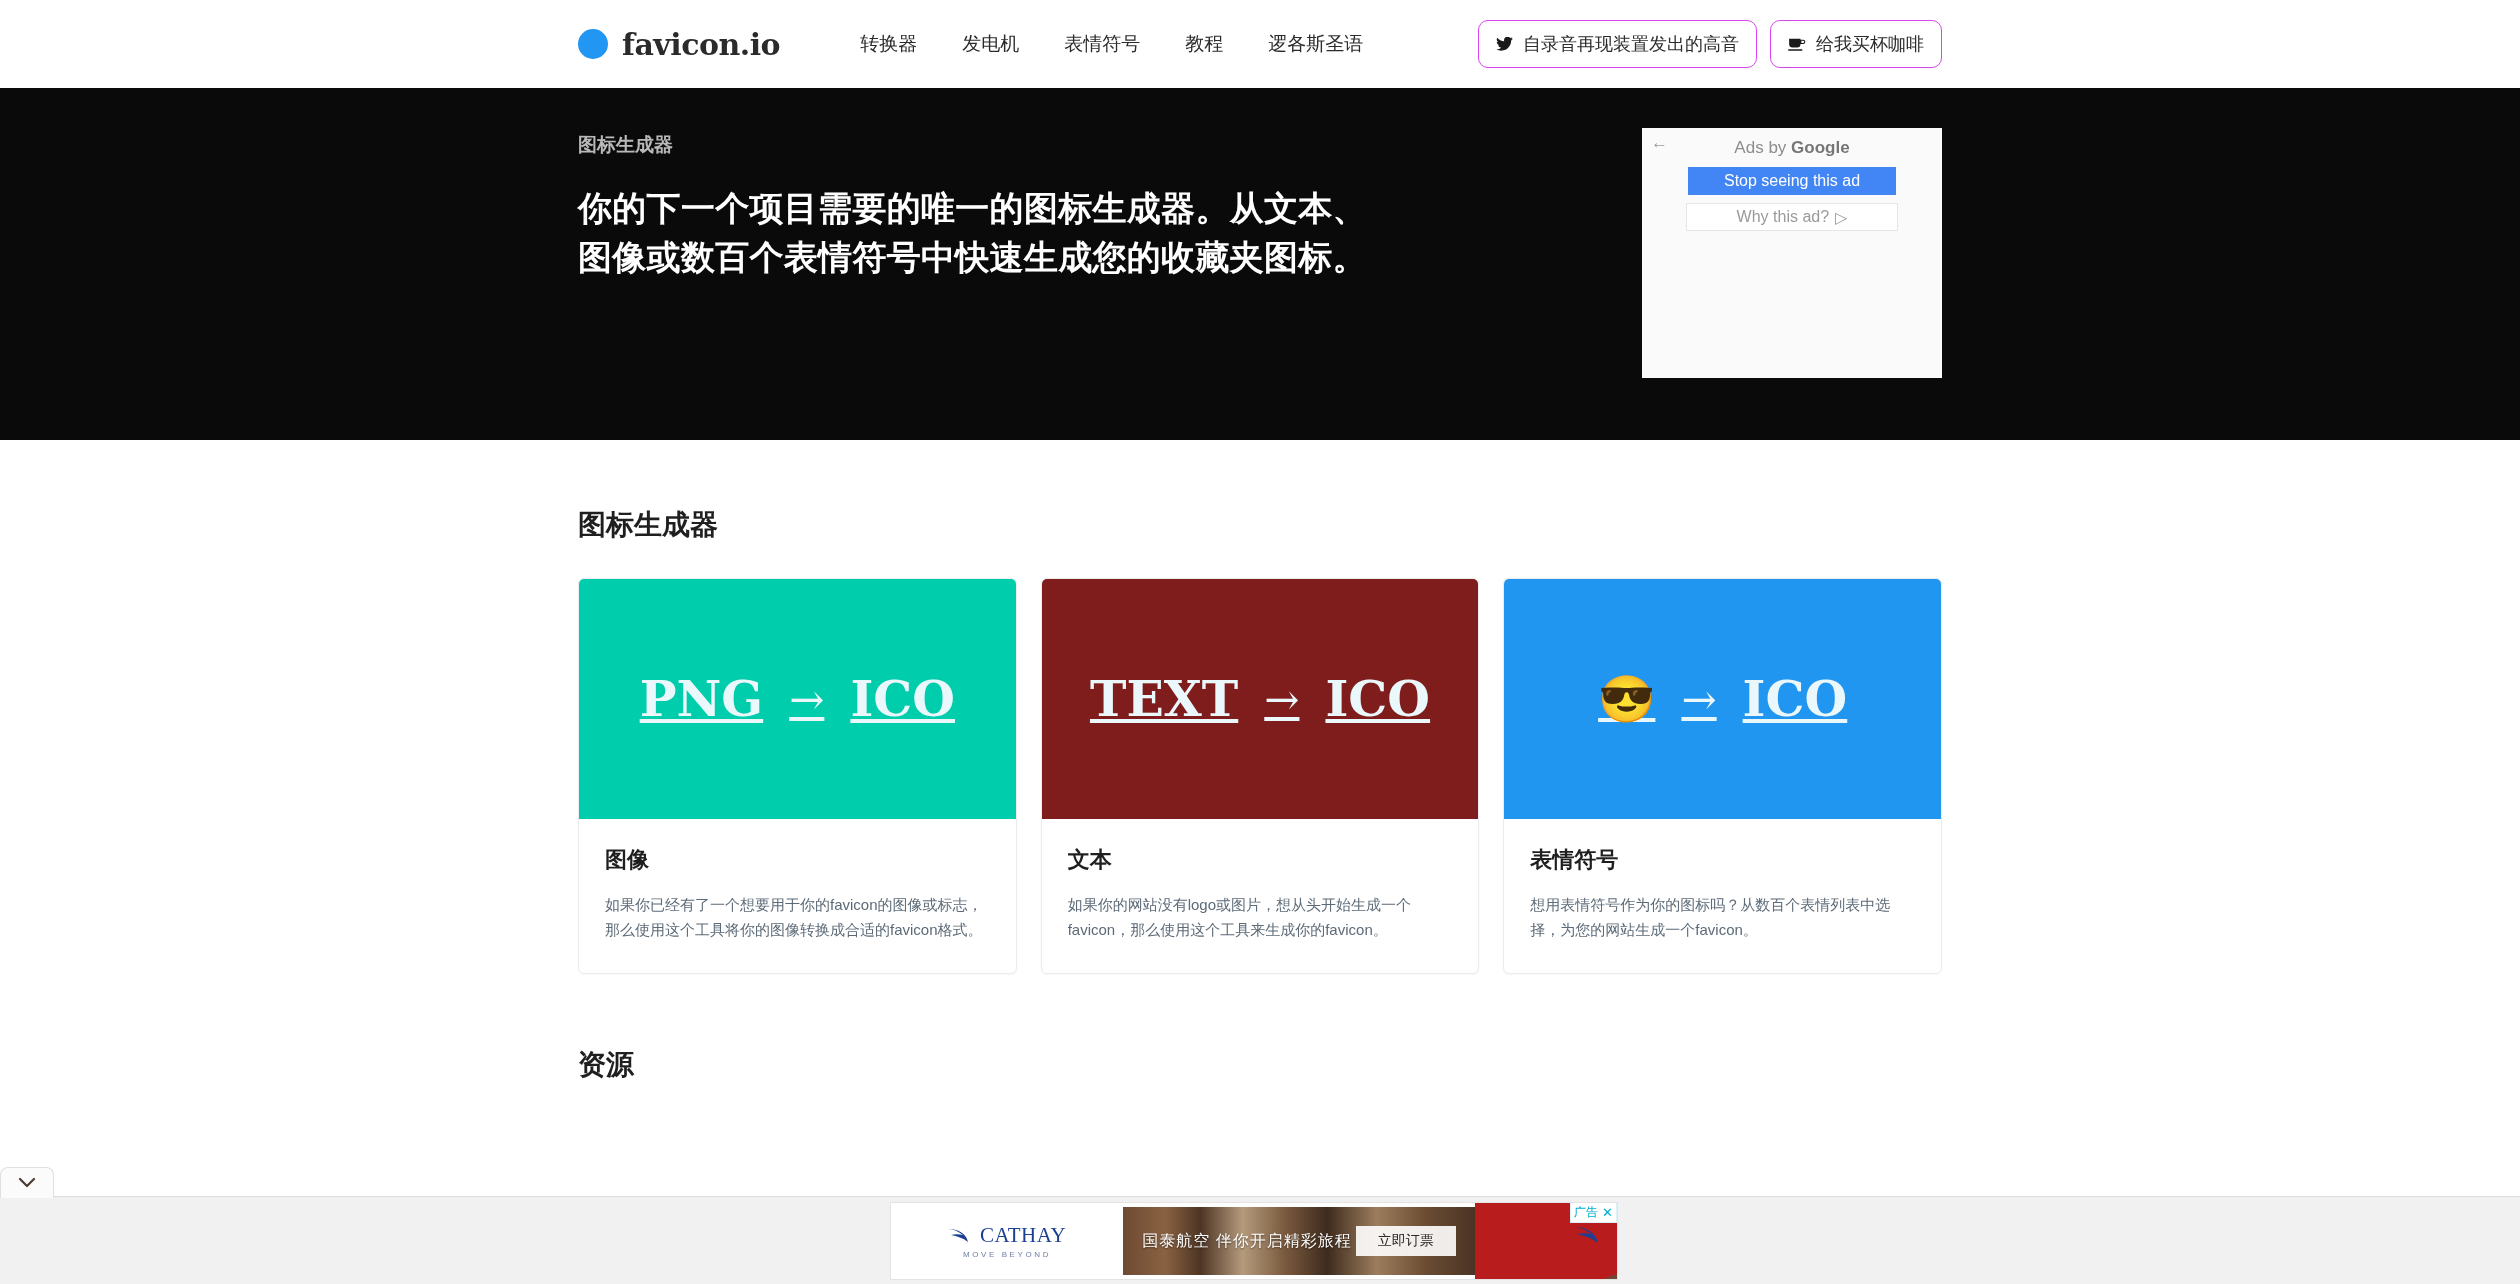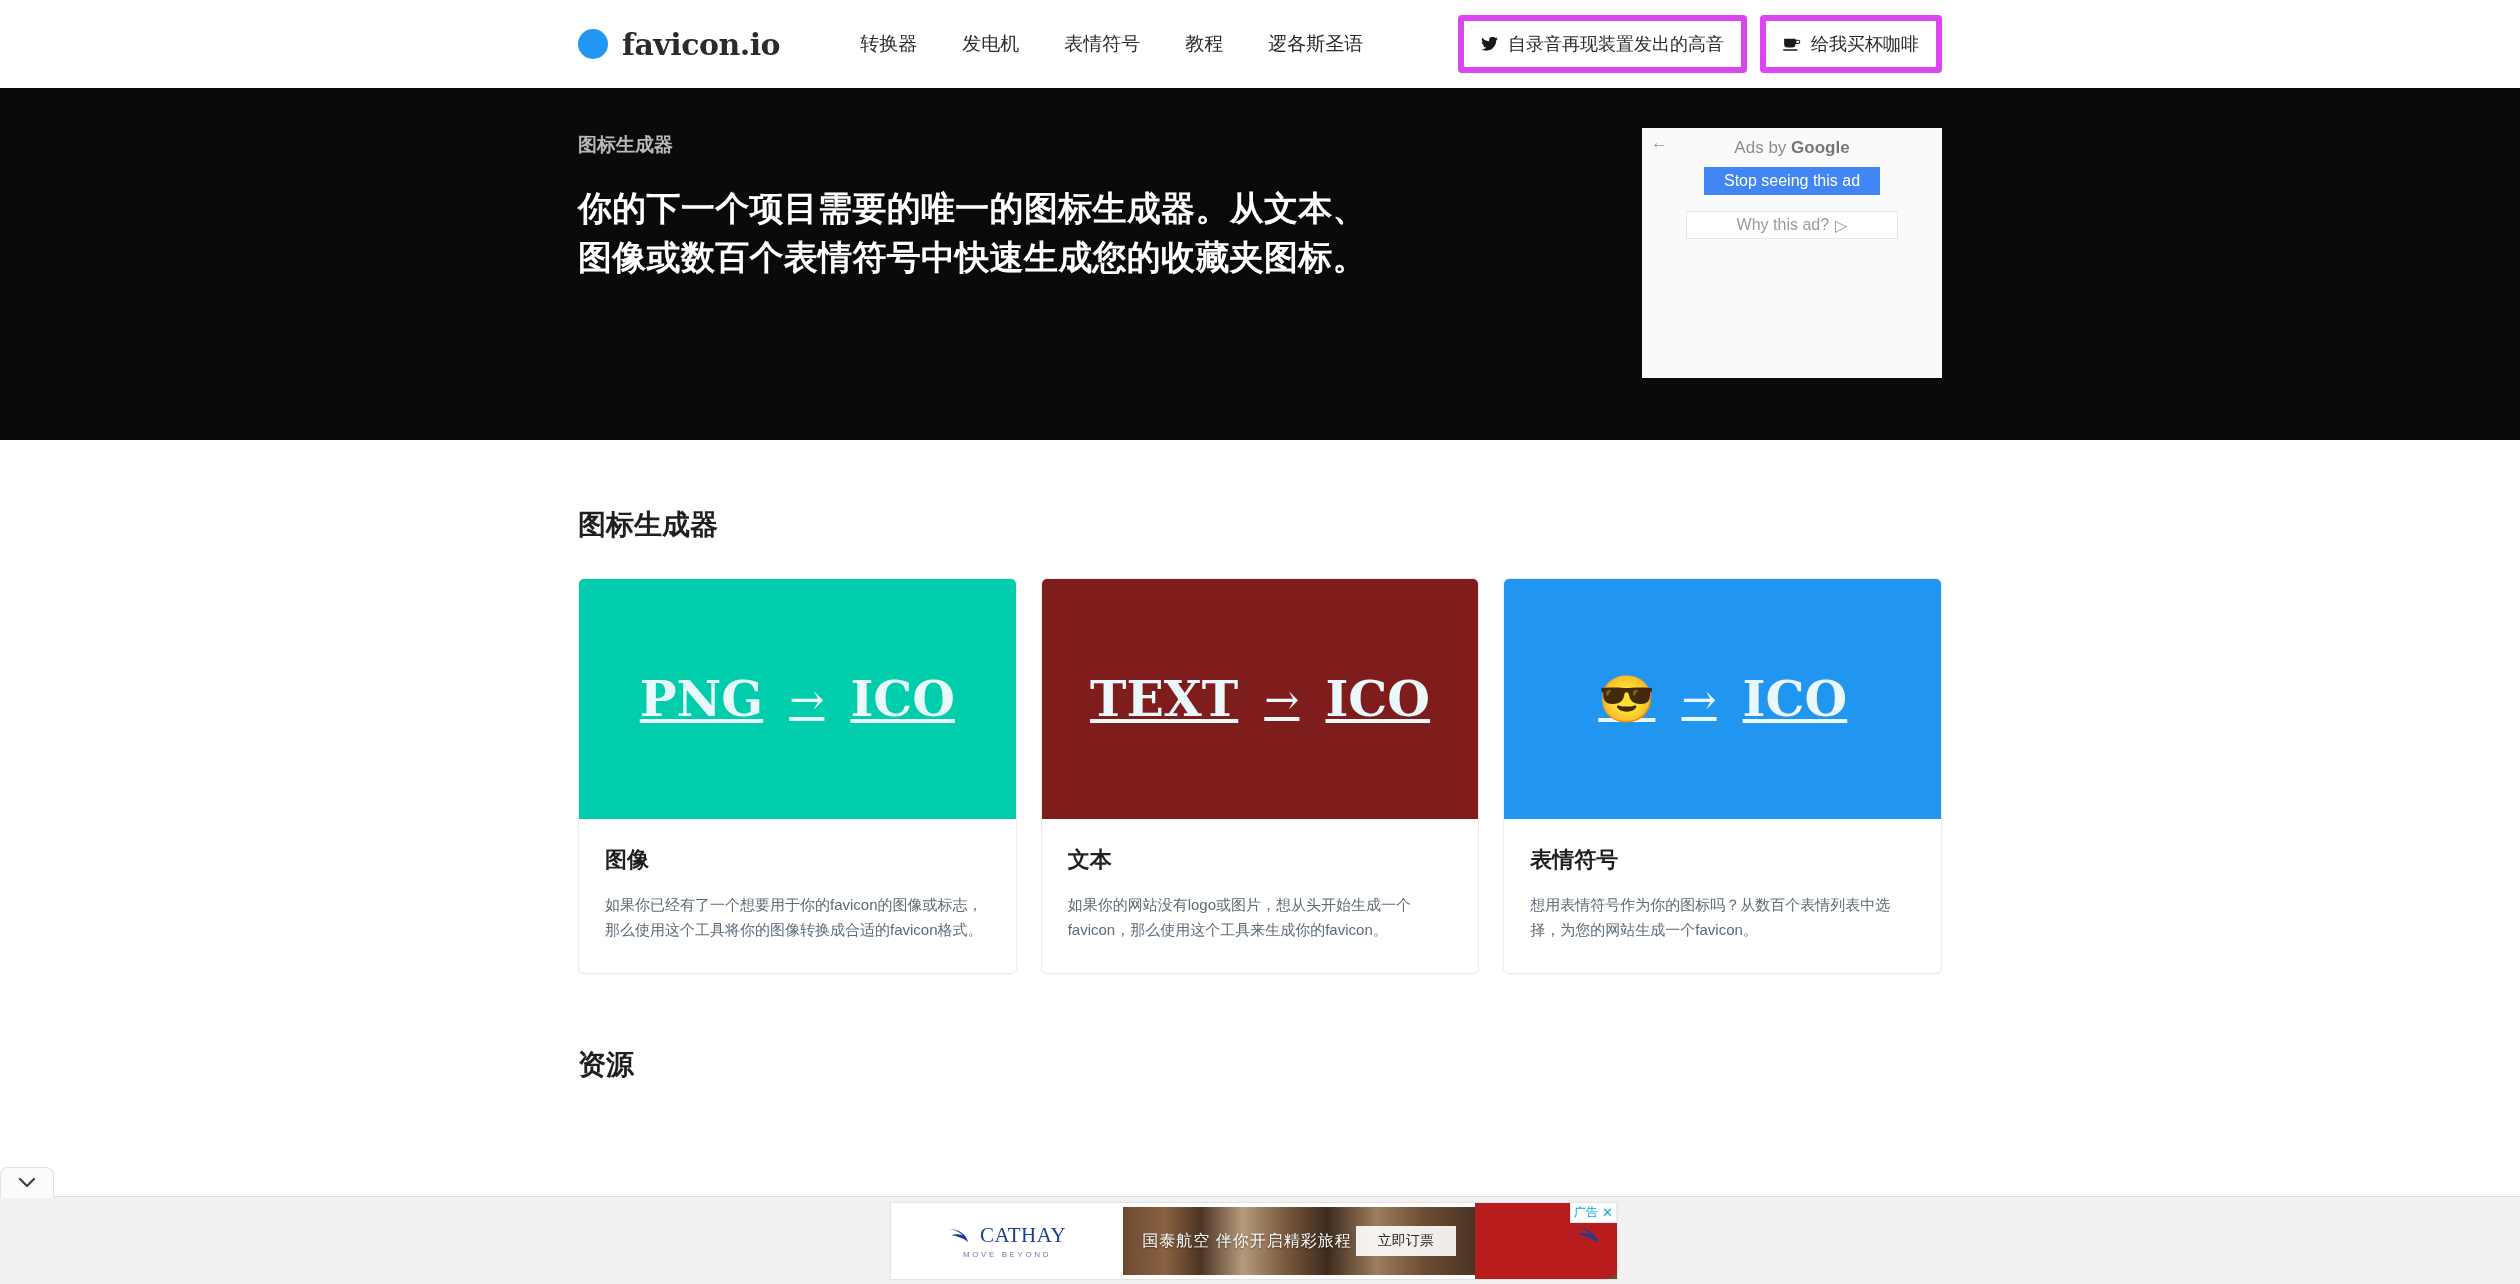--- a/index.html
+++ b/index.html
@@ -57,22 +57,22 @@
     top: 0;
     height: 88px;
     display: flex;
     align-items: center;
     gap: 13px;
   }
   .hbtn {
     display: flex;
     align-items: center;
     gap: 10px;
-    border: 6px solid #d946ef;
-    border-radius: 4px;
+    border: 1px solid #d946ef;
+    border-radius: 10px;
     background: #fff;
     padding: 11px 17px;
     font-size: 18px;
     color: #2b2b2b;
     font-weight: 500;
     cursor: pointer;
     white-space: nowrap;
     box-shadow: 0 1px 1px rgba(0,0,0,.02);
   }
   .hbtn svg { display: block; }
@@ -121,22 +121,22 @@
     cursor: pointer;
   }
   .adbox-title {
     text-align: center;
     padding-top: 10px;
     font-size: 17px;
     color: #8d8d8d;
   }
   .adbox-title b { color: #767676; font-weight: 700; }
   .adbox-btn {
-    margin: 9px auto 16px;
-    width: 176px; height: 28px;
+    margin: 9px auto 8px;
+    width: 208px; height: 28px;
     background: #4285f4;
     color: #fff;
     font-size: 16px;
     display: flex;
     align-items: center;
     justify-content: center;
     cursor: pointer;
   }
   .adbox-btn2 {
     margin: 6px auto 0;

